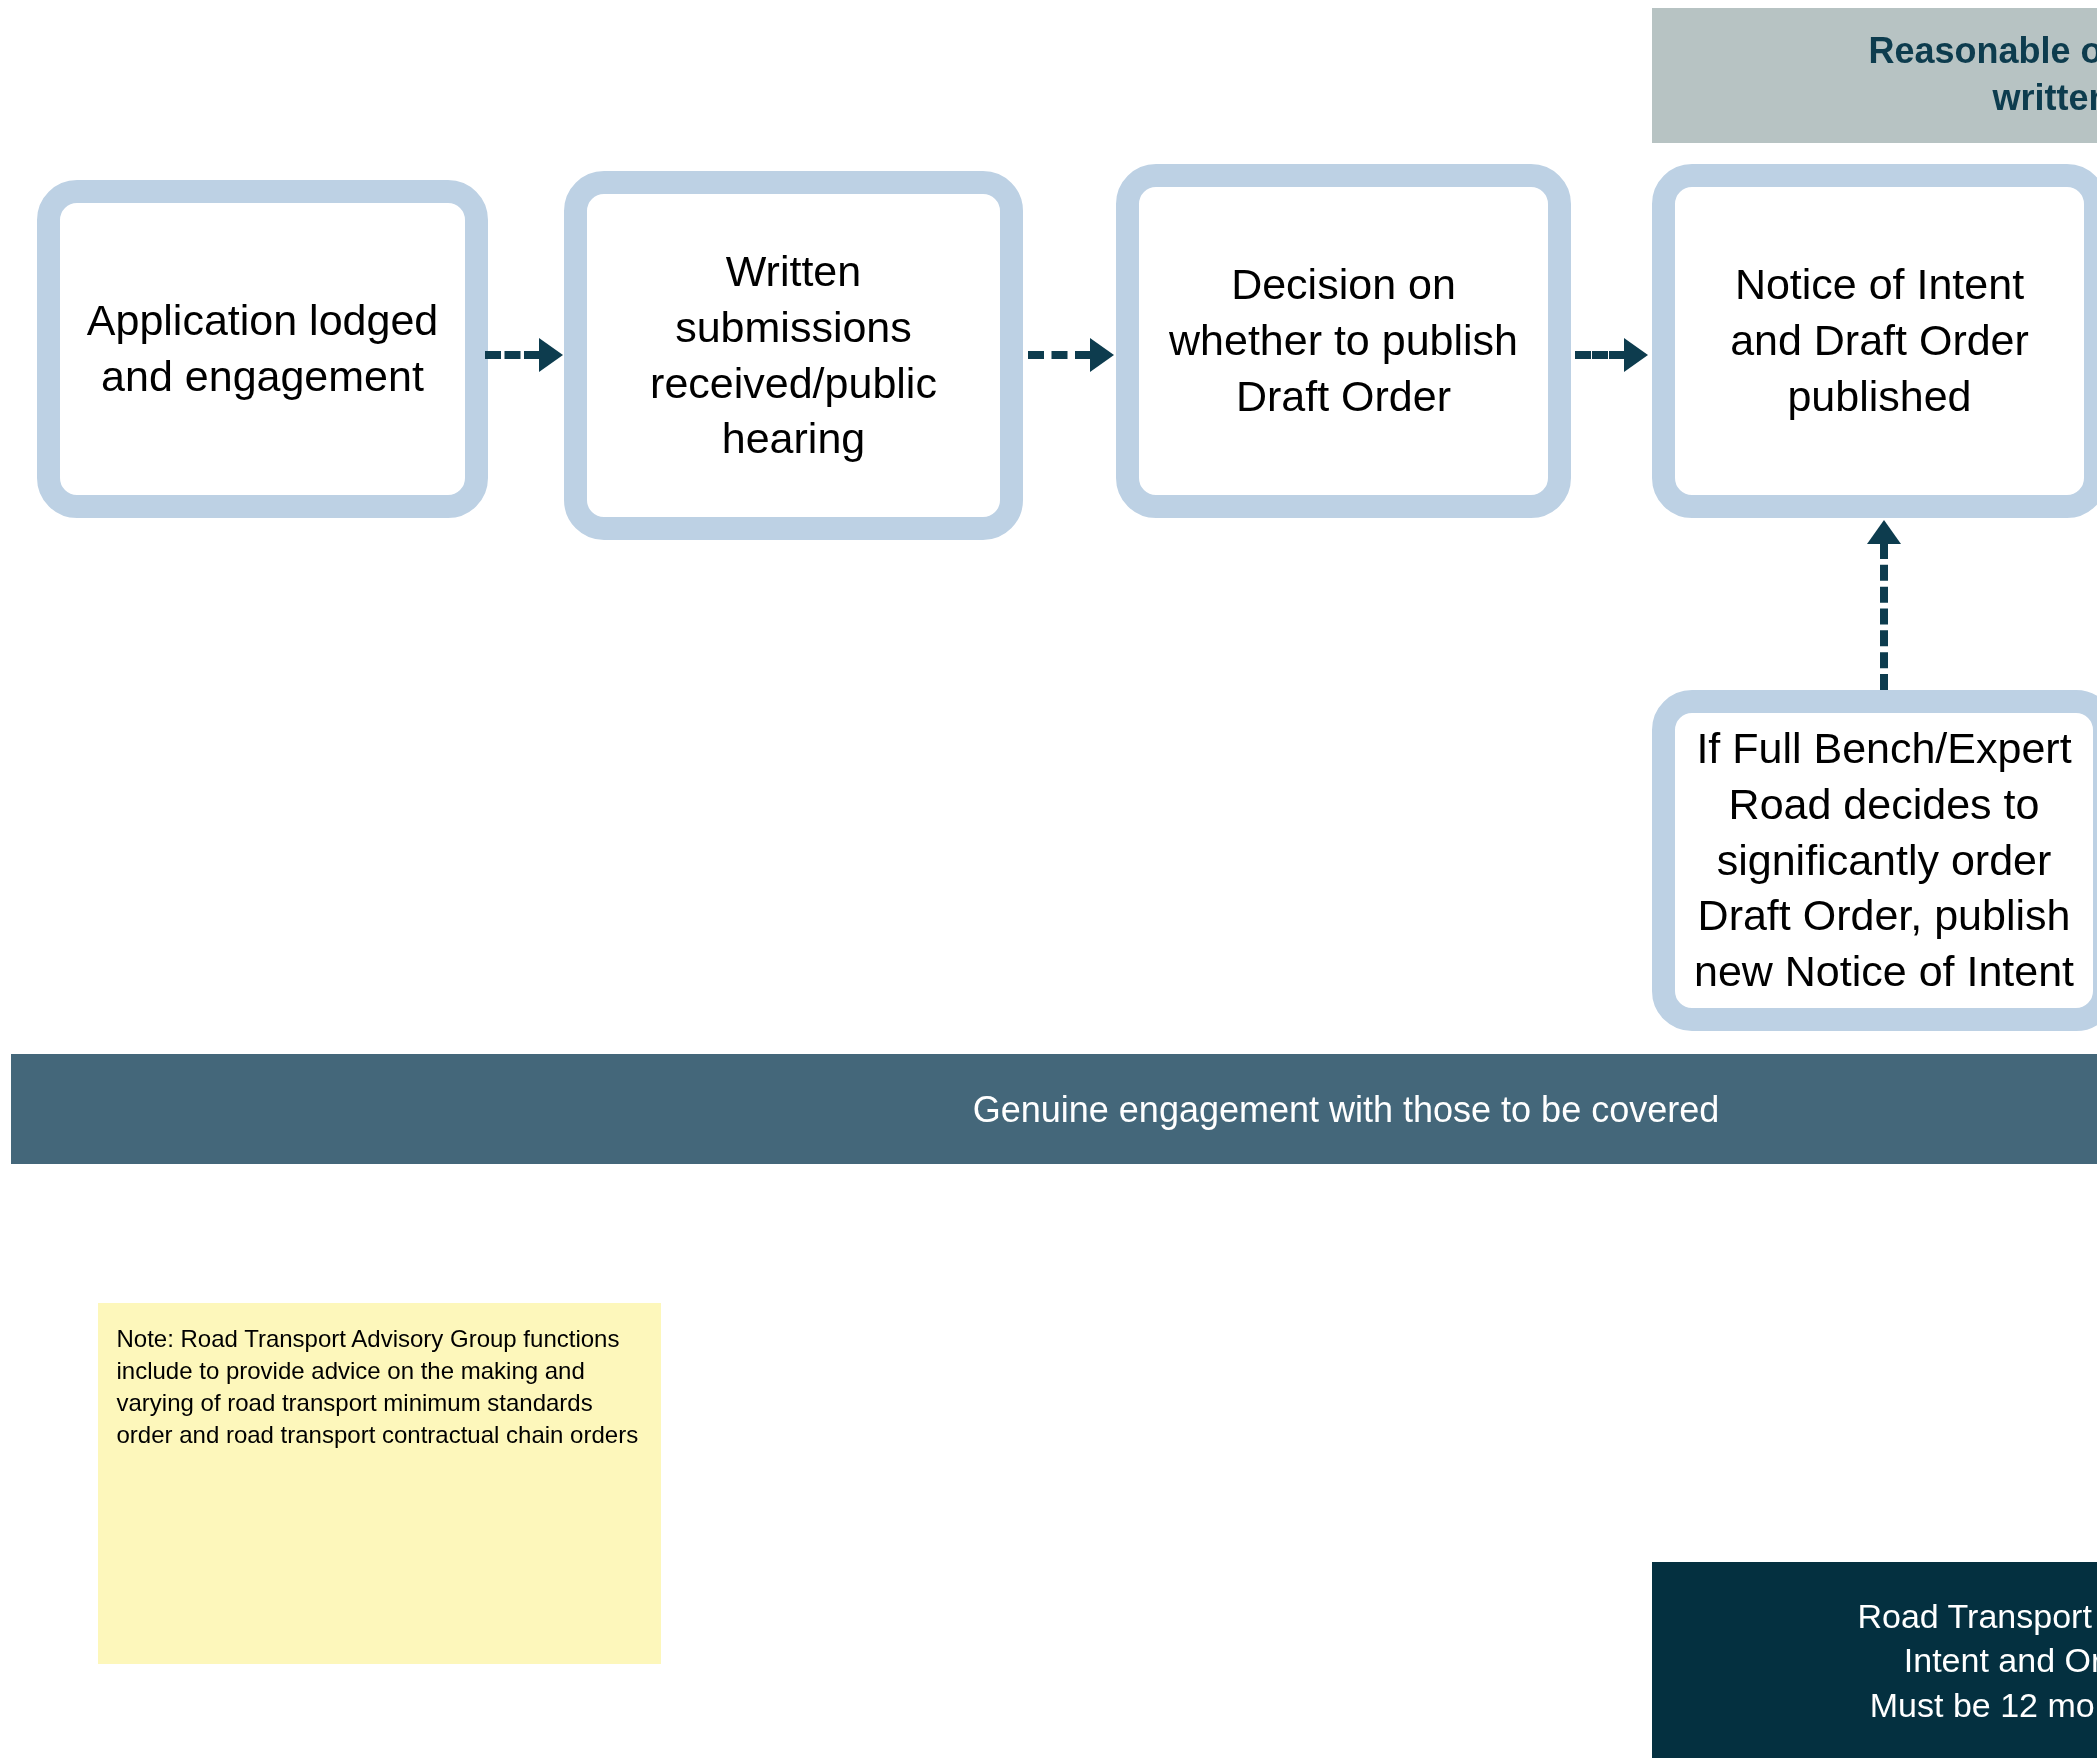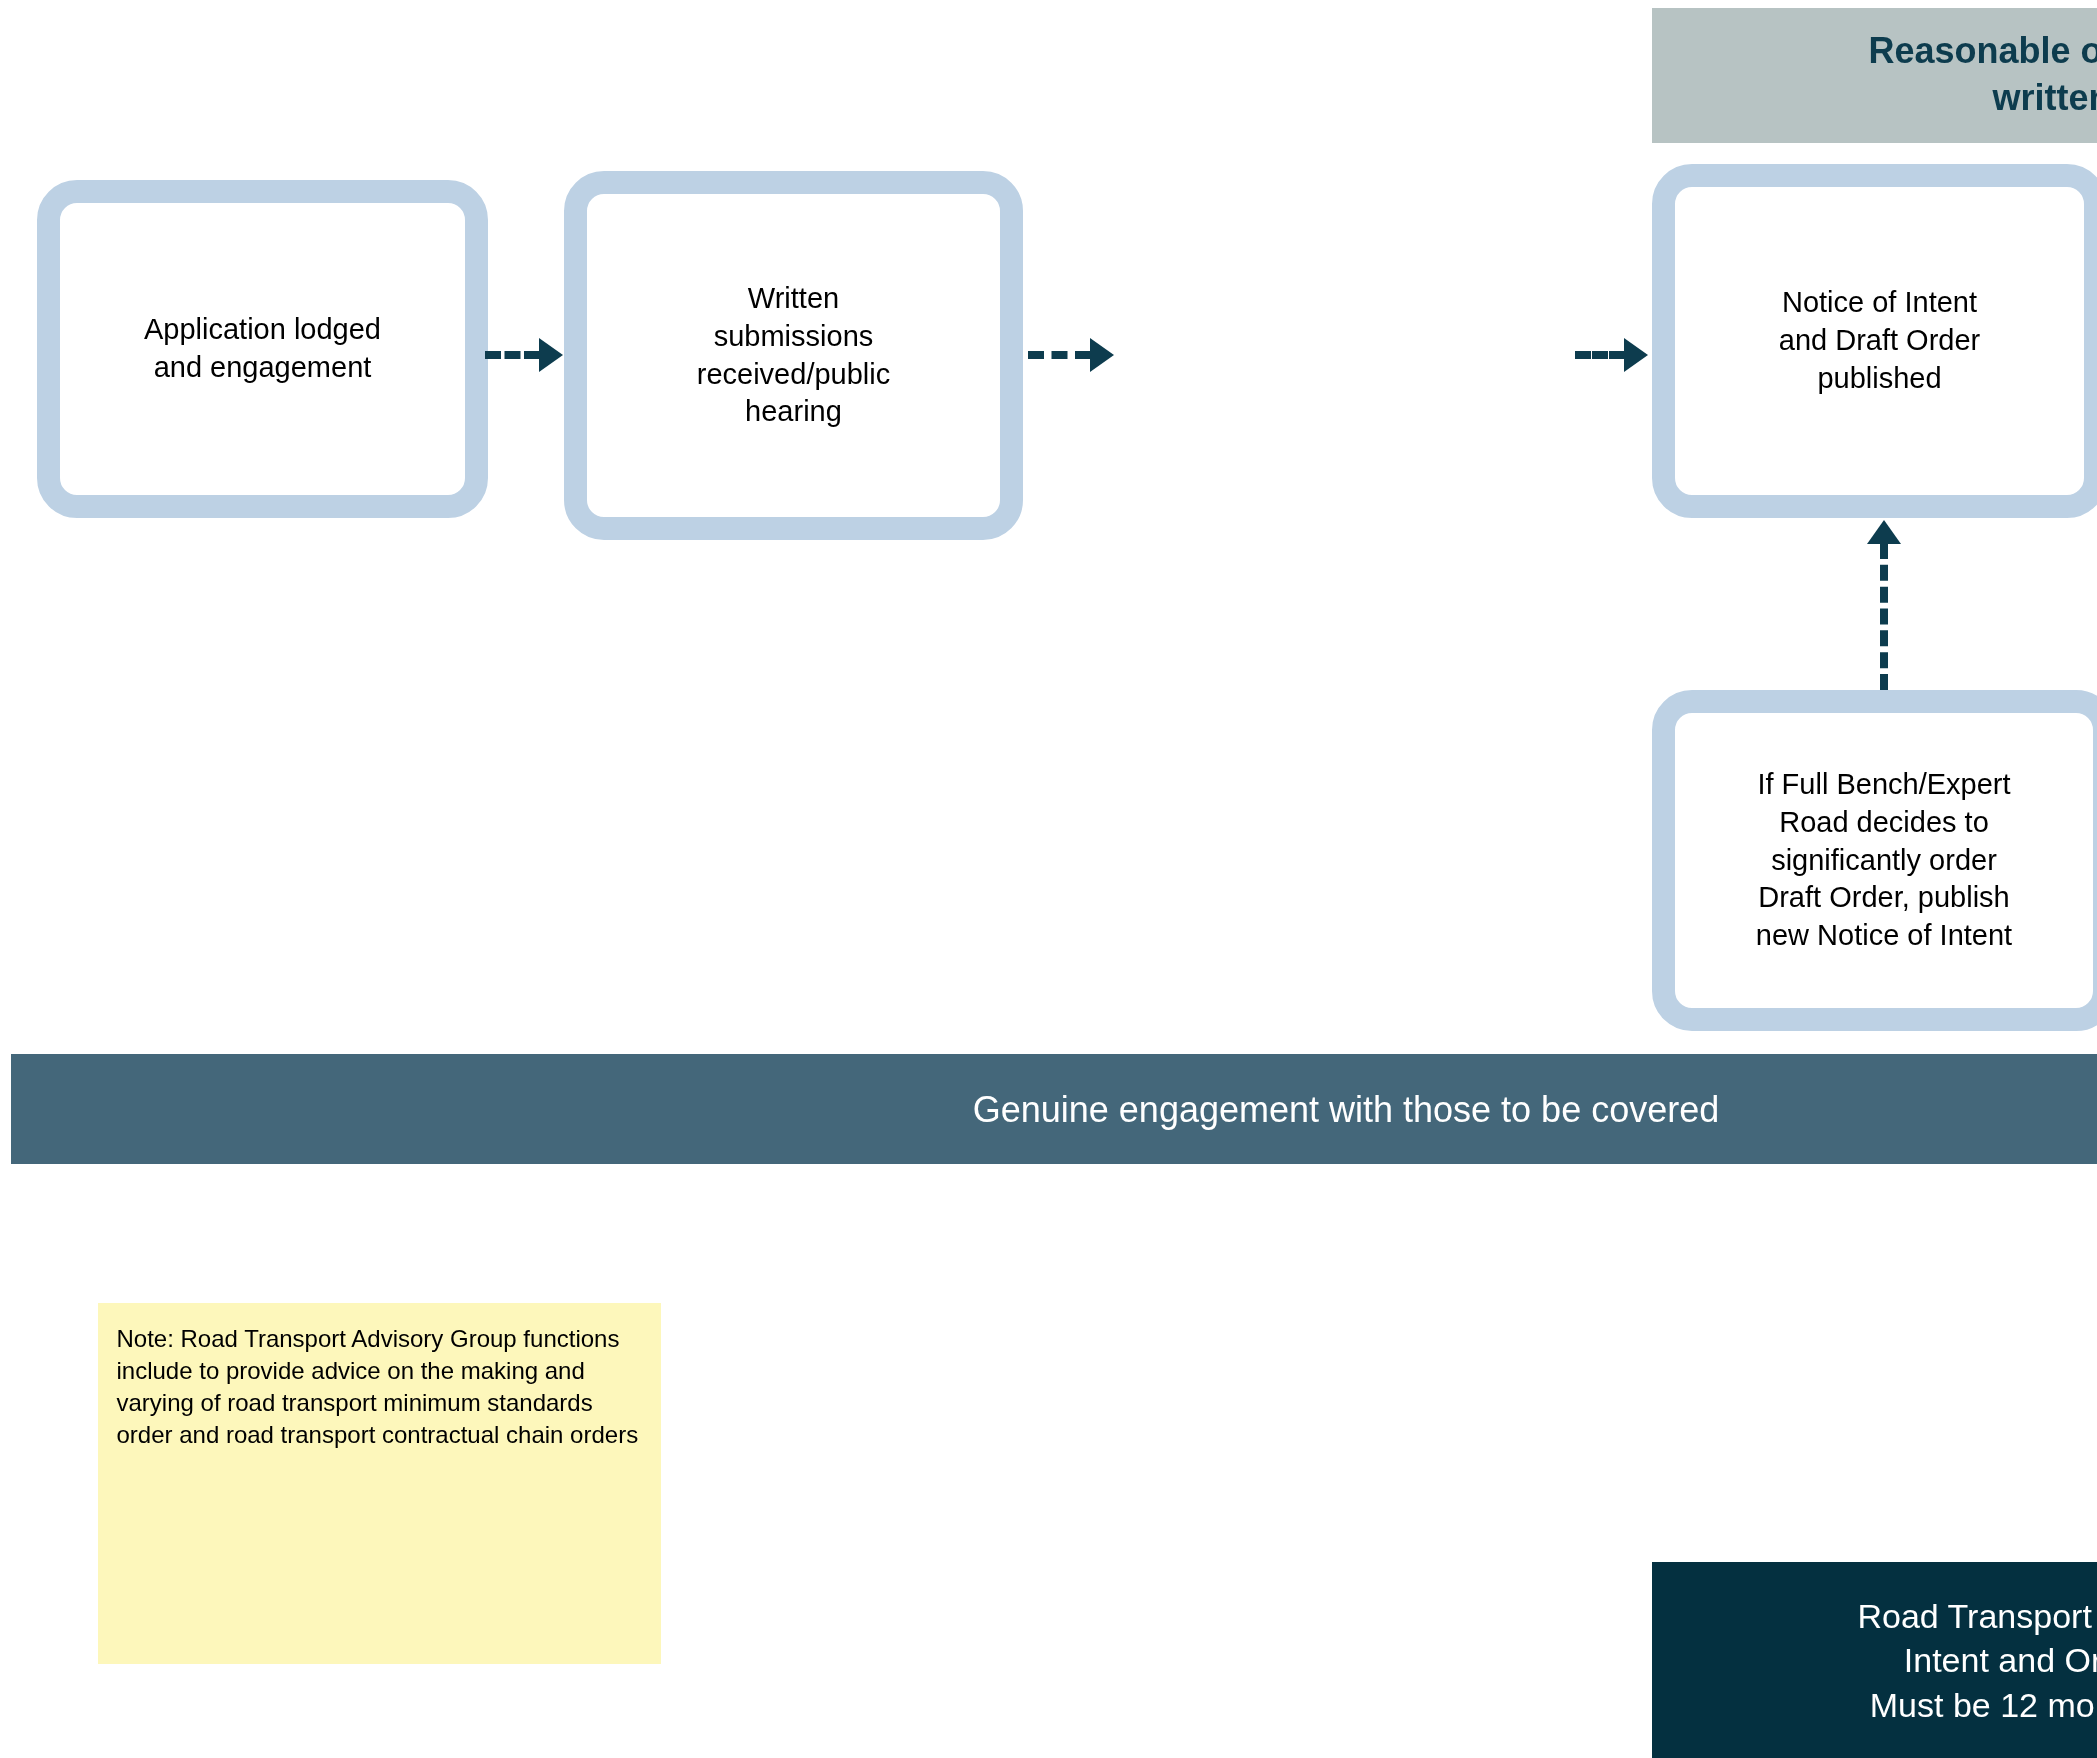--- a/index.html
+++ b/index.html
@@ -59,21 +59,21 @@
     position: absolute;
     box-sizing: border-box;
     background: #ffffff;
     border: 23.5px solid #bdd1e4;
     border-radius: 40px;
     display: flex;
     align-items: center;
     justify-content: center;
     text-align: center;
     color: #000000;
-    font-size: 29px;
+    font-size: 43px;
     line-height: 1.30;
     padding: 17px 11px;
   }
   .pbox .txt { display: block; }
 
   
   .note {
     position: absolute;
     left: 98px; top: 1303px;
     width: 563px; height: 361px;
@@ -142,20 +142,27 @@
 
   <div class="pbox" style="left:564px; top:171px; width:459px; height:369px;">
     <div>
       <span class="txt">Written</span>
       <span class="txt">submissions</span>
       <span class="txt">received/public</span>
       <span class="txt">hearing</span>
     </div>
   </div>
 
+  <div class="pbox" style="left:1116px; top:164px; width:455px; height:354px;">
+    <div>
+      <span class="txt">Decision on</span>
+      <span class="txt">whether to publish</span>
+      <span class="txt">Draft Order</span>
+    </div>
+  </div>
 
   <div class="pbox" style="left:1652px; top:164px; width:455px; height:354px;">
     <div>
       <span class="txt">Notice of Intent</span>
       <span class="txt">and Draft Order</span>
       <span class="txt">published</span>
     </div>
   </div>
 
   <div class="pbox" style="left:1652px; top:690px; width:464px; height:341px;">

